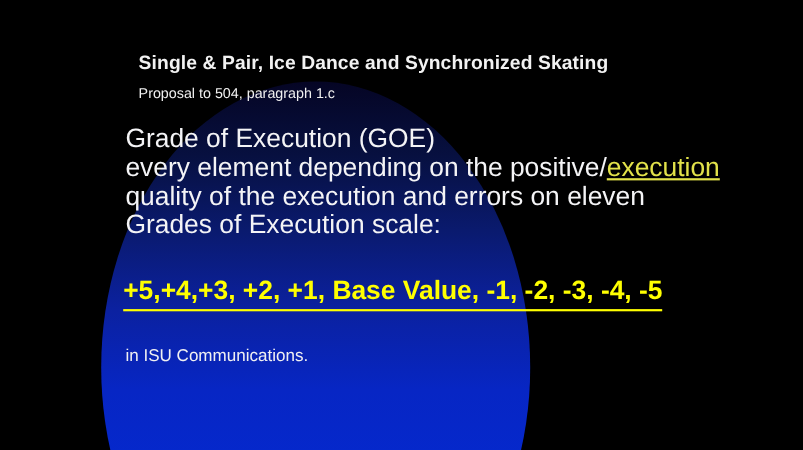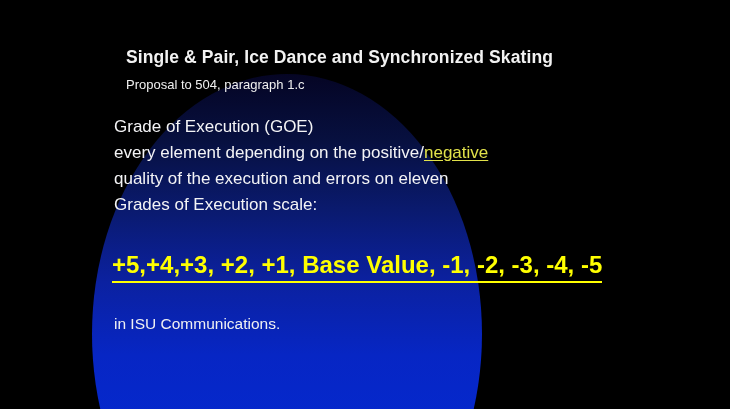--- a/index.html
+++ b/index.html
@@ -74,21 +74,21 @@
     white-space: nowrap;
   }
 
   .body-block {
     position: absolute;
     left: 114px;
     top: 114px;
     width: 600px;
   }
   .body-line {
-    font-size: 17px;
+    font-size: 24px;
     color: #f4f4f6;
     line-height: 26px;
     white-space: nowrap;
   }
   .kw-negative {
     color: #e2e24a;
     text-decoration: underline;
     text-underline-offset: 2px;
   }
 
@@ -130,21 +130,21 @@
 
   <div id="content">
 
     <div class="title-block">
       <div class="title-line">Single &amp; Pair, Ice Dance and Synchronized Skating</div>
       <div class="subtitle-line">Proposal to 504, paragraph 1.c</div>
     </div>
 
     <div class="body-block">
       <div class="body-line">Grade of Execution (GOE)</div>
-      <div class="body-line"><span>every element depending on the positive/</span><span class="kw-negative">negative</span></div>
+      <div class="body-line"><span>every element depending on the positive/</span><span class="kw-negative">execution</span></div>
       <div class="body-line">quality of the execution and errors on eleven</div>
       <div class="body-line">Grades of Execution scale:</div>
     </div>
 
     <div class="scale-line">+5,+4,+3, +2, +1, Base Value, -1, -2, -3, -4, -5</div>
 
     <div class="footer-block">
       <div class="footer-line">in ISU Communications.</div>
     </div>
 

